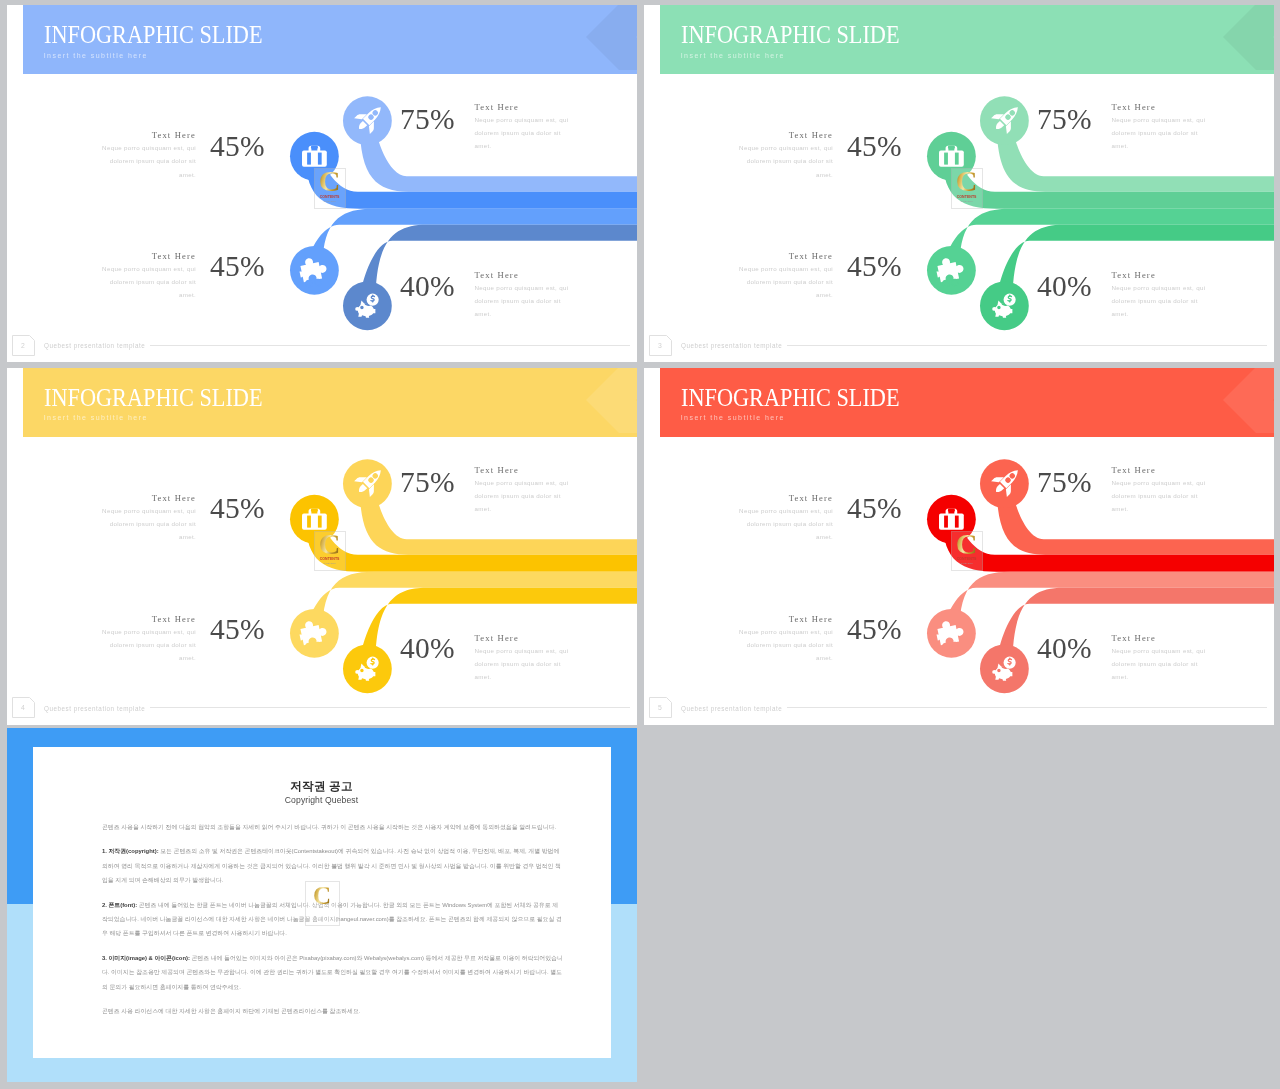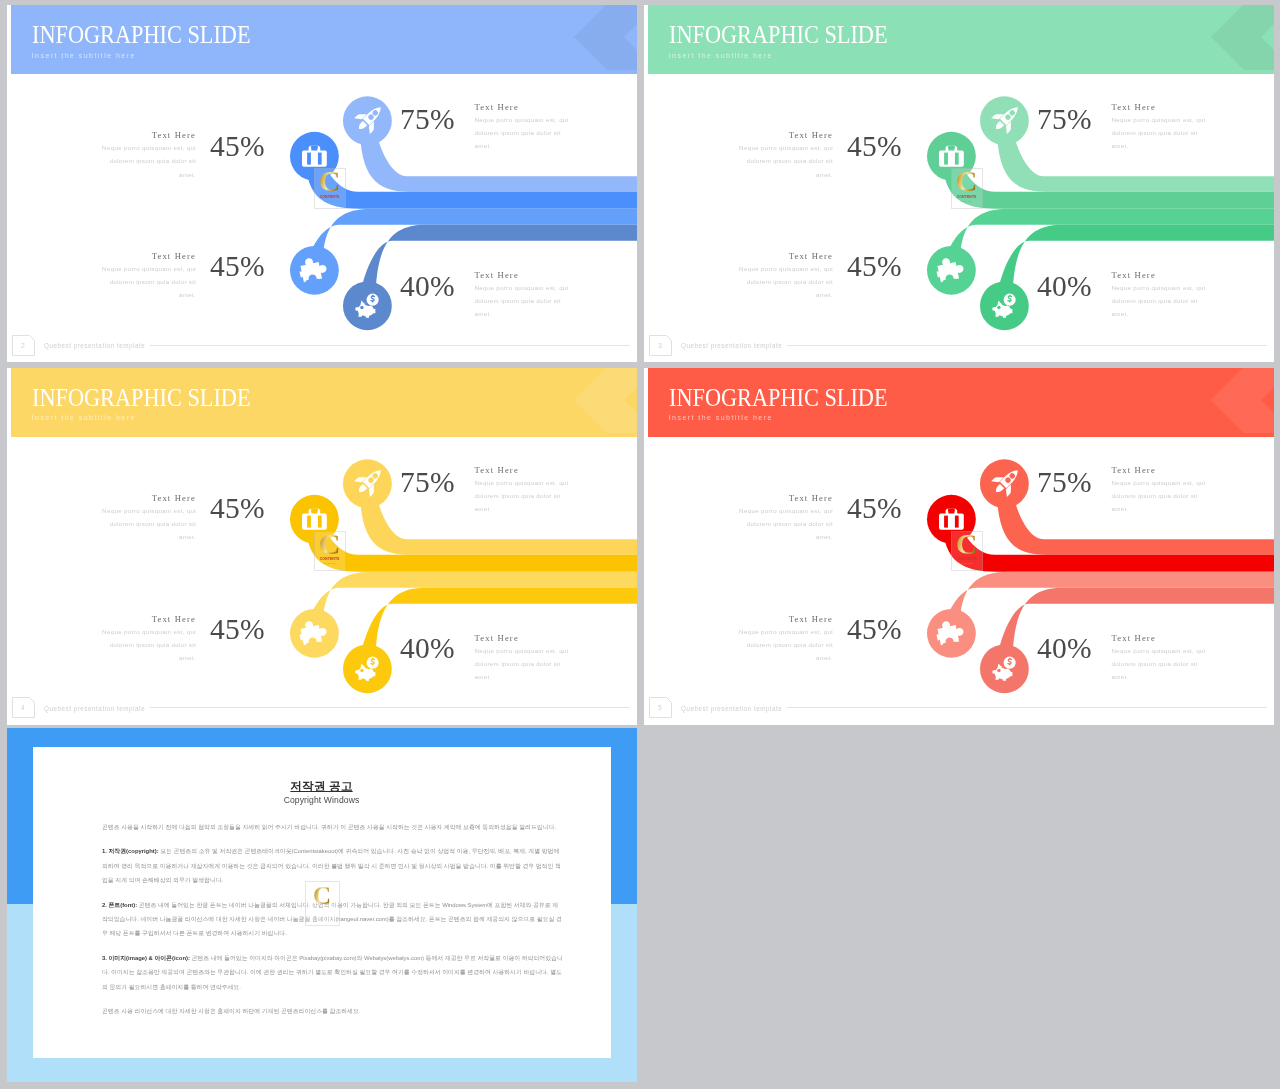--- a/index.html
+++ b/index.html
@@ -9,21 +9,21 @@
 
 
 .slide{position:absolute;background:#ffffff;overflow:hidden;}
 .s1{left:7px;top:5px;width:630px;height:357px;}
 .s2{left:644px;top:5px;width:630px;height:357px;}
 .s3{left:7px;top:367.5px;width:630px;height:357px;}
 .s4{left:644px;top:367.5px;width:630px;height:357px;}
 .s5{left:7px;top:728px;width:630px;height:354px;background:#8ec8f6;}
 
 
-.hdr{position:absolute;left:4px;top:0;width:630px;height:69px;overflow:hidden;}
+.hdr{position:absolute;left:16px;top:0;width:630px;height:69px;overflow:hidden;}
 .hdr .chev{position:absolute;top:0;right:0px;width:120px;height:69px;overflow:hidden;}
 .hdr-title{position:absolute;left:21.0px;top:17.0px;font-family:"Liberation Serif",serif;
   font-size:25.2px;letter-spacing:0px;color:#ffffff;line-height:1;white-space:nowrap;
   transform:scaleX(.885);transform-origin:0 0;}
 .hdr-sub{position:absolute;left:20.7px;top:46.5px;font-family:"Liberation Sans",sans-serif;
   font-size:7.0px;letter-spacing:1.45px;color:#ffffff;line-height:1;opacity:.62;white-space:nowrap;
   font-weight:300;font-stretch:condensed;}
 
 
 .body-area{position:absolute;left:0;top:0;width:499px;height:354px;background:transparent;}
@@ -56,21 +56,21 @@
   background:linear-gradient(105deg,#8a6a18 0%,#d6b24c 22%,#f5e6a6 45%,#c99c2c 66%,#7d5d12 100%);
   -webkit-background-clip:text;background-clip:text;color:transparent;}
 .wm .wm-t{font-family:"Liberation Sans",sans-serif;font-weight:bold;color:#c0392b;line-height:1;}
 .wm .wm-t2{font-family:"Liberation Sans",sans-serif;color:#9a9a9a;line-height:1;}
 
 
 .s5-top{position:absolute;left:0;top:0;width:630px;height:176px;background:#3e9cf5;}
 .s5-bot{position:absolute;left:0;top:176px;width:630px;height:178px;background:#b0dffa;}
 .s5-card{position:absolute;left:25.5px;top:19px;width:578px;height:311px;background:#fff;}
 .cp-h1{position:absolute;left:0;right:0;top:33px;text-align:center;font-size:11.6px;
-  font-weight:bold;color:#2d2d2d;letter-spacing:.2px;line-height:1;text-decoration:underline;}
+  font-weight:bold;color:#2d2d2d;letter-spacing:.2px;line-height:1;}
 .cp-h2{position:absolute;left:0;right:0;top:49px;text-align:center;font-size:8.6px;
   color:#4a4a4a;letter-spacing:.1px;line-height:1;}
 .cp-body{position:absolute;left:69.5px;width:461px;top:72.5px;font-size:5.9px;line-height:14.4px;
   color:#8d8d8d;letter-spacing:-.02px;text-align:left;}
 .cp-body p{margin:0 0 10.2px 0;}
 .cp-body b{color:#3d3d3d;font-weight:bold;}
 </style>
 </head>
 <body style="background: rgb(198, 200, 203);">
 
@@ -527,21 +527,21 @@
         <div class="foot-txt">Quebest presentation  template</div>
         <div class="foot-line"></div>
       </div>
     </div>
 
   <div class="slide s5">
     <div class="s5-top" style="background: rgb(62, 156, 245);"></div>
     <div class="s5-bot" style="background: rgb(176, 223, 250);"></div>
     <div class="s5-card">
       <div class="cp-h1">저작권 공고</div>
-      <div class="cp-h2">Copyright Windows</div>
+      <div class="cp-h2">Copyright Quebest</div>
       <div class="cp-body">
         <p>콘텐츠 사용을 시작하기 전에 다음의 협약의 조항들을 자세히 읽어 주시기 바랍니다. 귀하가 이 콘텐츠 사용을 시작하는 것은 사용자 계약에 보증에 동의하셨음을 알려드립니다.</p>
         <p><b>1. 저작권(copyright):</b><span> 모든 콘텐츠의 소유 및 저작권은 콘텐츠테이크아웃(Contentstakeout)에 귀속되어 있습니다. 사전 승낙 없이 상업적 이용, 무단전재, 배포, 복제, 개별 방법에 의하여 영리 목적으로 이용하거나 제삼자에게 이용하는 것은 금지되어 있습니다. 이러한 불법 행위 발각 시 준하면 민사 및 형사상의 사법을 받습니다. 이를 위반할 경우 법적인 책임을 지게 되며 손해배상의 의무가 발생합니다.</span></p>
         <p><b>2. 폰트(font):</b><span> 콘텐츠 내에 들어있는 한글 폰트는 네이버 나눔글꼴의 서체입니다. 상업적 이용이 가능합니다. 한글 외의 모든 폰트는 Windows System에 포함된 서체와 공유로 제작되었습니다. 네이버 나눔글꼴 라이선스에 대한 자세한 사항은 네이버 나눔글꼴 홈페이지(hangeul.naver.com)를 참조하세요. 폰트는 콘텐츠의 함께 제공되지 않으므로 필요실 경우 해당 폰트를 구입하셔서 다른 폰트로 변경하여 사용하시기 바랍니다.</span></p>
         <p><b>3. 이미지(image) &amp; 아이콘(icon):</b><span> 콘텐츠 내에 들어있는 이미지와 아이콘은 Pixabay(pixabay.com)와 Webalys(webalys.com) 등에서 제공한 무료 저작물로 이용이 허락되어있습니다. 이미지는 참조용만 제공되며 콘텐츠와는 무관합니다. 이에 관한 권리는 귀하가 별도로 확인하실 필요할 경우 여기를 수정하셔서 이미지를 변경하여 사용하시기 바랍니다. 별도의 문의가 필요하시면 홈페이지를 통하여 연락주세요.</span></p>
         <p>콘텐츠 사용 라이선스에 대한 자세한 사항은 홈페이지 하단에 기재된 콘텐츠라이선스를 참조하세요.</p>
       </div>
       <div class="wm" style="left:272px;top:134px;width:33px;height:43px;">
         <div class="wm-c" style="font-size:25px;margin-top:4px;">C</div>
       </div>

